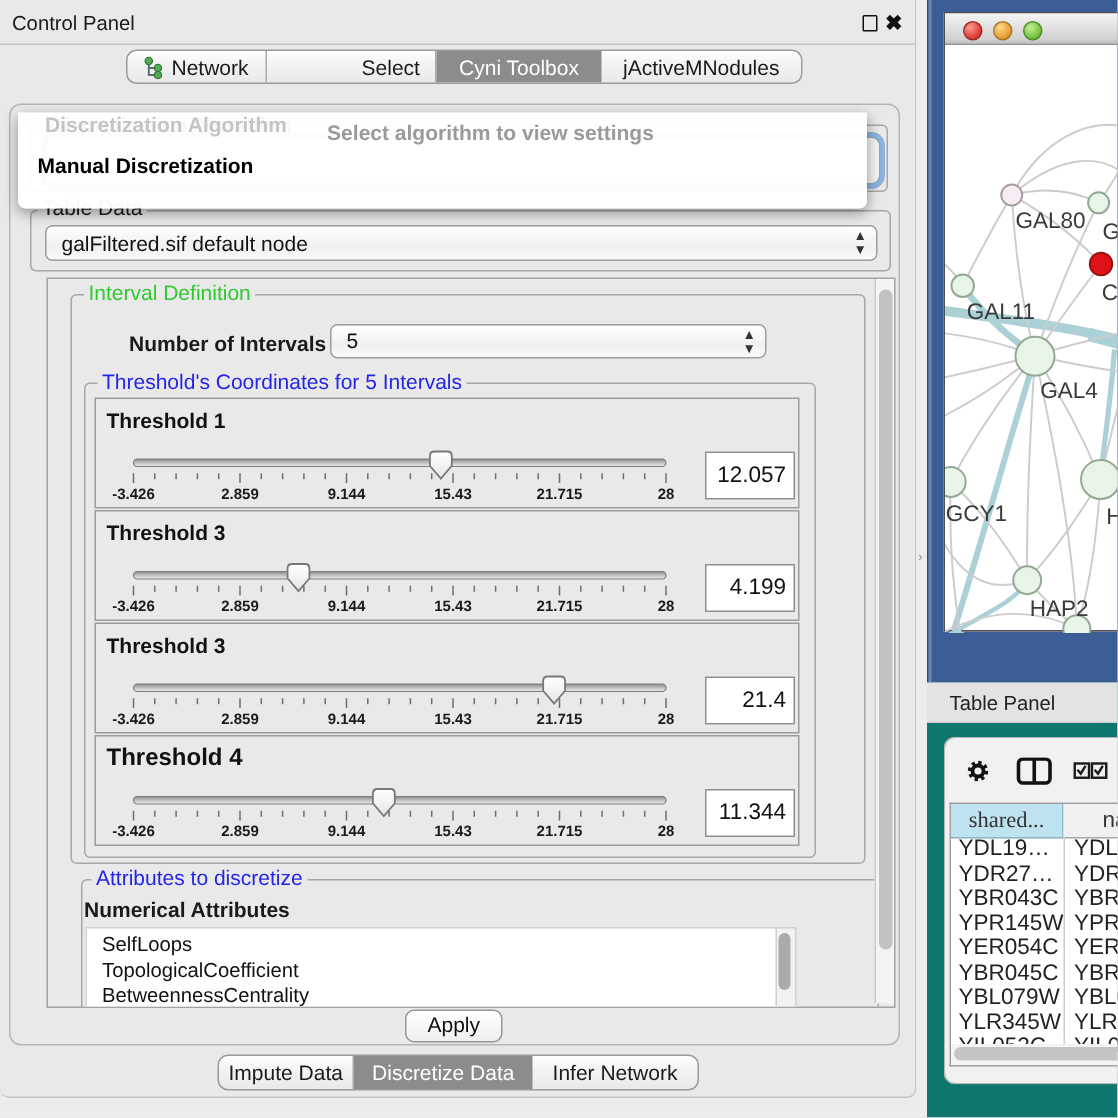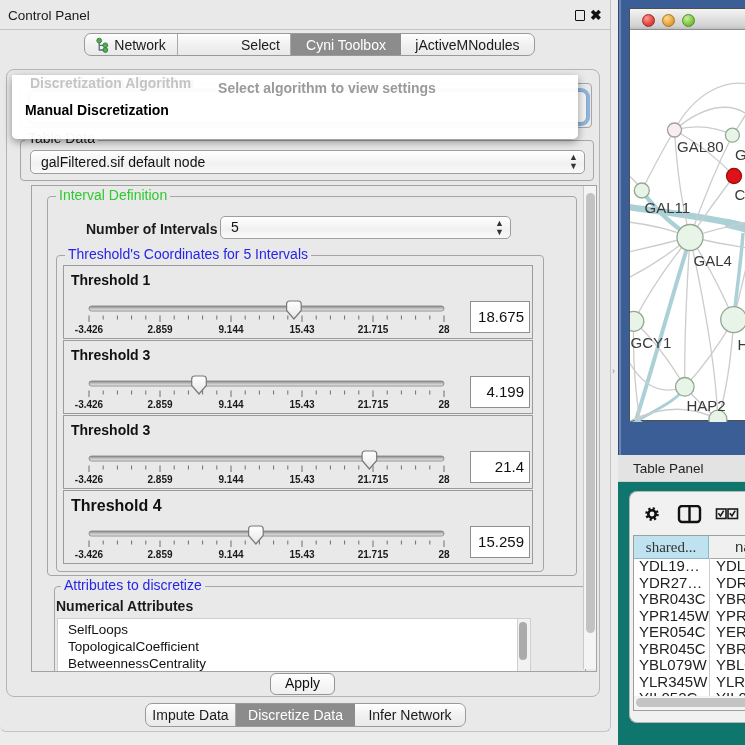--- a/index.html
+++ b/index.html
@@ -106,21 +106,21 @@
             <line x1="365.8" y1="49.5" x2="365.8" y2="53.5" stroke="#6e6e6e" stroke-width="1"></line>
             <line x1="380.0" y1="49.5" x2="380.0" y2="56.0" stroke="#6e6e6e" stroke-width="1"></line>
     <text x="25.0" y="66.5" font-size="10px" font-weight="bold" fill="#1a1a1a" text-anchor="middle" font-family="Liberation Sans">-3.426</text>
             <text x="96.0" y="66.5" font-size="10px" font-weight="bold" fill="#1a1a1a" text-anchor="middle" font-family="Liberation Sans">2.859</text>
             <text x="167.0" y="66.5" font-size="10px" font-weight="bold" fill="#1a1a1a" text-anchor="middle" font-family="Liberation Sans">9.144</text>
             <text x="238.0" y="66.5" font-size="10px" font-weight="bold" fill="#1a1a1a" text-anchor="middle" font-family="Liberation Sans">15.43</text>
             <text x="309.0" y="66.5" font-size="10px" font-weight="bold" fill="#1a1a1a" text-anchor="middle" font-family="Liberation Sans">21.715</text>
             <text x="380.0" y="66.5" font-size="10px" font-weight="bold" fill="#1a1a1a" text-anchor="middle" font-family="Liberation Sans">28</text>
     <path d="M 222.6 38 Q 222.6 35 225.6 35 L 234.2 35 Q 237.2 35 237.2 38 L 237.2 44.5 L 229.9 53 L 222.6 44.5 Z" fill="url(#thg)" stroke="#787878" stroke-width="1.2"></path>
   </svg>
-  <div class="abs" style="left:406px;top:35px;width:53px;height:30px;background:#fff;border:1.5px solid #8e8e8e;font-size:15px;color:#111;text-align:right;line-height:30px;padding-right:5px;">18.675</div>
+  <div class="abs" style="left:406px;top:35px;width:53px;height:30px;background:#fff;border:1.5px solid #8e8e8e;font-size:15px;color:#111;text-align:right;line-height:30px;padding-right:5px;">12.057</div>
 </div>
 <div class="abs" style="left:31px;top:154px;width:468px;height:72px;border:1px solid #9b9b9b;background:#e9e9e9;">
   <div class="abs" style="left:7px;top:6px;font-size:14px;font-weight:bold;color:#111;">Threshold 3</div>
   <svg class="abs" style="left:0;top:0;" width="400" height="72" viewBox="0 0 400 72">
     <defs>
               <linearGradient id="thg" x1="0" y1="0" x2="0" y2="1">
                 <stop offset="0" stop-color="#ffffff"></stop>
                 <stop offset="0.55" stop-color="#f2f2f2"></stop>
                 <stop offset="1" stop-color="#e4e4e4"></stop>
               </linearGradient>
@@ -262,21 +262,21 @@
             <line x1="365.8" y1="49.5" x2="365.8" y2="53.5" stroke="#6e6e6e" stroke-width="1"></line>
             <line x1="380.0" y1="49.5" x2="380.0" y2="56.0" stroke="#6e6e6e" stroke-width="1"></line>
     <text x="25.0" y="66.5" font-size="10px" font-weight="bold" fill="#1a1a1a" text-anchor="middle" font-family="Liberation Sans">-3.426</text>
             <text x="96.0" y="66.5" font-size="10px" font-weight="bold" fill="#1a1a1a" text-anchor="middle" font-family="Liberation Sans">2.859</text>
             <text x="167.0" y="66.5" font-size="10px" font-weight="bold" fill="#1a1a1a" text-anchor="middle" font-family="Liberation Sans">9.144</text>
             <text x="238.0" y="66.5" font-size="10px" font-weight="bold" fill="#1a1a1a" text-anchor="middle" font-family="Liberation Sans">15.43</text>
             <text x="309.0" y="66.5" font-size="10px" font-weight="bold" fill="#1a1a1a" text-anchor="middle" font-family="Liberation Sans">21.715</text>
             <text x="380.0" y="66.5" font-size="10px" font-weight="bold" fill="#1a1a1a" text-anchor="middle" font-family="Liberation Sans">28</text>
     <path d="M 184.6 38 Q 184.6 35 187.6 35 L 196.2 35 Q 199.2 35 199.2 38 L 199.2 44.5 L 191.9 53 L 184.6 44.5 Z" fill="url(#thg)" stroke="#787878" stroke-width="1.2"></path>
   </svg>
-  <div class="abs" style="left:406px;top:35px;width:53px;height:30px;background:#fff;border:1.5px solid #8e8e8e;font-size:15px;color:#111;text-align:right;line-height:30px;padding-right:5px;">15.259</div>
+  <div class="abs" style="left:406px;top:35px;width:53px;height:30px;background:#fff;border:1.5px solid #8e8e8e;font-size:15px;color:#111;text-align:right;line-height:30px;padding-right:5px;">11.344</div>
 </div>
 
       <div class="grp" style="left:22px;top:400px;width:530px;height:120px;"></div>
       <div class="grplab" style="left:29px;top:393px;font-size:14px;color:#2525e8;">Attributes to discretize</div>
       <div class="abs" style="left:24px;top:412px;font-size:14px;font-weight:bold;color:#1a1a1a;">Numerical Attributes</div>
       <div class="abs" style="left:25px;top:432px;width:460px;height:60px;background:#fff;border:1px solid #cfcfcf;font-size:13.5px;color:#111;">
         <div style="padding:2px 0 0 10px;line-height:17px;">SelfLoops<br>TopologicalCoefficient<br>BetweennessCentrality</div>
       </div>
       <div class="abs" style="left:485px;top:432px;width:12px;height:60px;background:#f2f2f2;border:1px solid #cfcfcf;">
         <div class="abs" style="left:1px;top:3px;width:8px;height:38px;background:#ababab;border-radius:4px;"></div>

